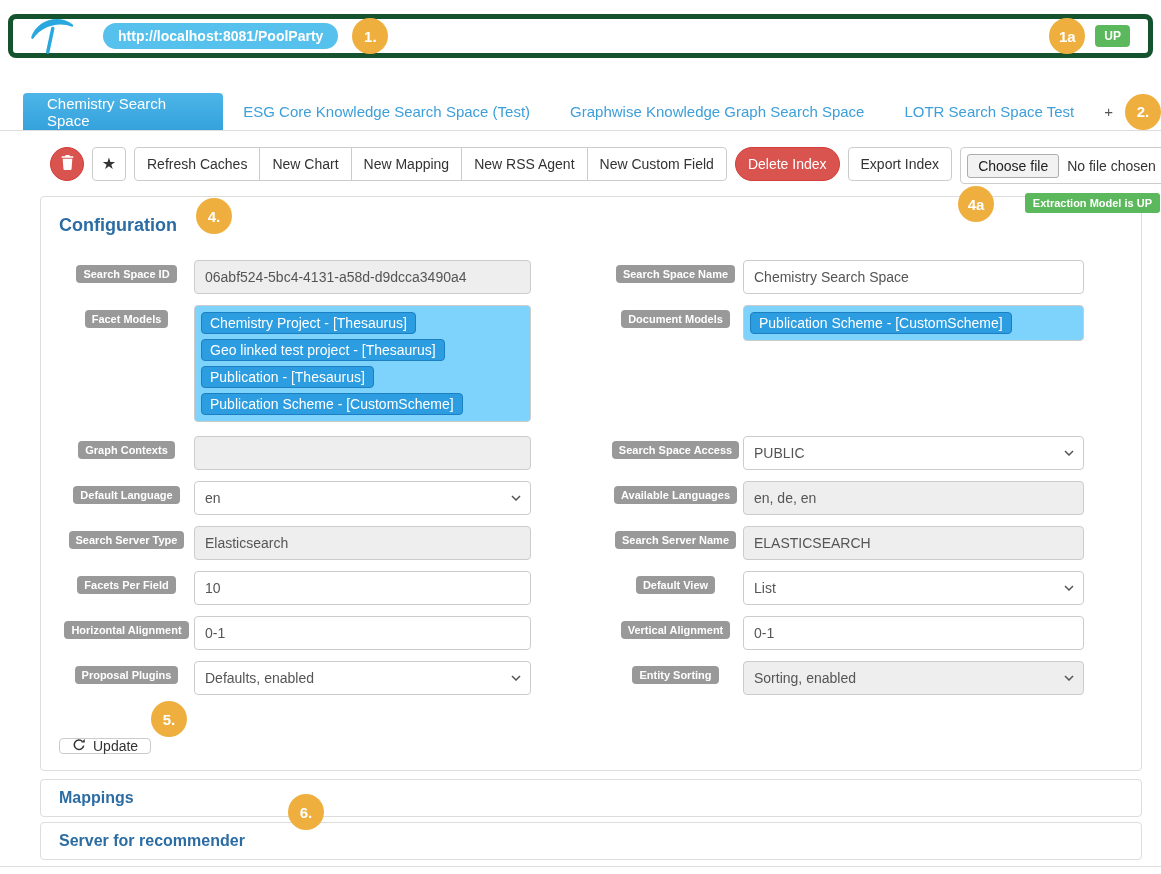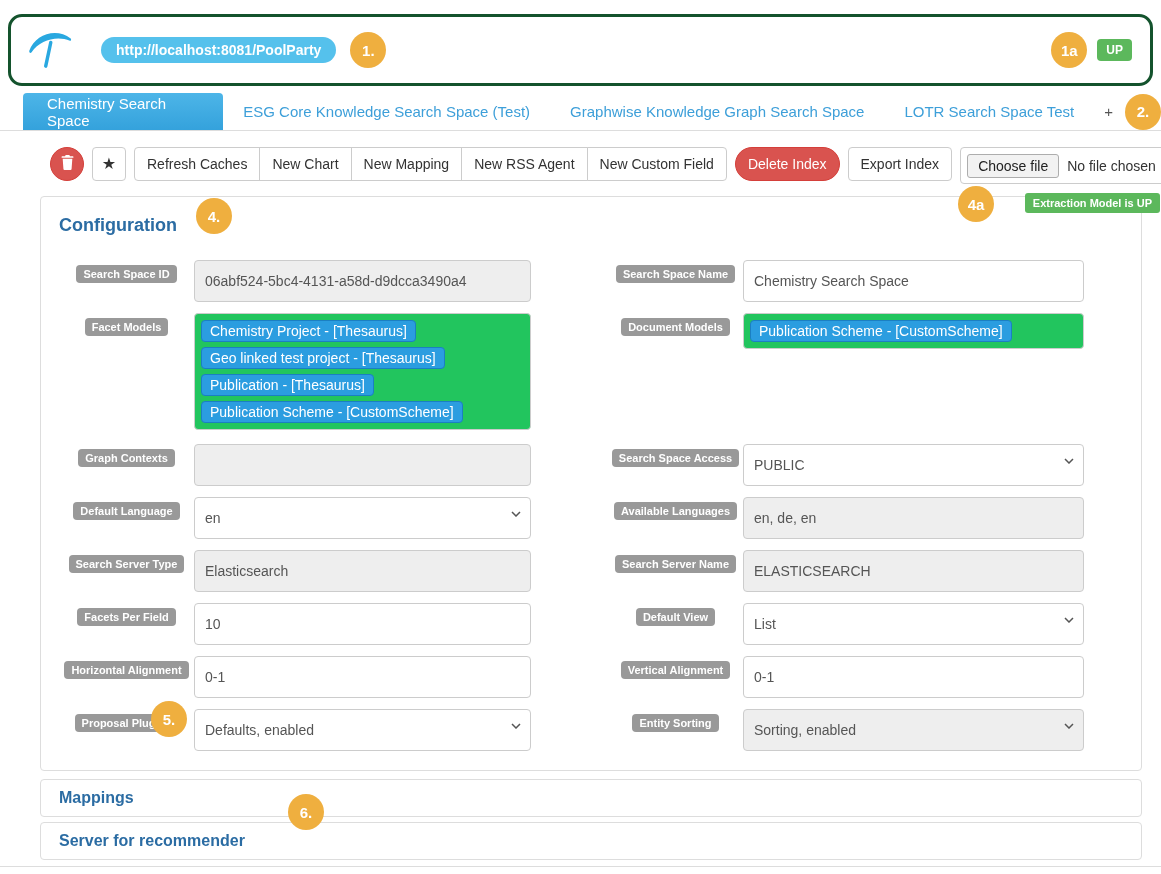--- a/index.html
+++ b/index.html
@@ -8,22 +8,22 @@
     --danger-red:#d9534f; --annotation-orange:#efaf3f; --url-pill-blue:#55c1ec;
   }
   *{box-sizing:border-box; margin:0; padding:0;}
   html,body{background:#fff;}
   body{
     width:1161px; height:874px; position:relative; overflow:hidden;
     font-family:"Liberation Sans", sans-serif; color:#333; font-size:14px;
   }
   
   .top-card{
-    position:absolute; left:8px; top:14px; width:1145px; height:72px;
-    border:3px solid #14532d; border-radius:14px; display:flex; align-items:center;
+    position:absolute; left:8px; top:14px; width:1145px; height:44px;
+    border:5px solid #14532d; border-radius:8px; display:flex; align-items:center;
     background:#fff;
   }
   .logo{margin-left:16px; display:flex; align-items:center;}
   .url-pill{
     margin-left:28px; background:var(--url-pill-blue); color:#fff; font-weight:bold;
     font-size:14px; padding:5px 15px; border-radius:15px; cursor:pointer;
   }
   .spacer{flex:1;}
   .up-badge{
     background:var(--badge-green); color:#fff; font-weight:bold; font-size:12px;
@@ -97,34 +97,34 @@
   .form{margin-top:24px;}
   .row{display:flex; margin-bottom:11px;}
   .col{width:472px; display:flex; align-items:flex-start;}
   .col + .col{margin-left:77px; width:476px;}
   .label-cell{width:135px; flex-shrink:0; padding-top:5px;text-align:center;}
   .flabel{
     display:inline-block; background:#999; color:#fff; font-size:11px; font-weight:bold;
     padding:3px 7px; border-radius:4px; white-space:nowrap;
   }
   .input{
-    flex:1; height:42px; border:1px solid #ccc; border-radius:4px; padding:0 10px;
+    flex:1; height:34px; border:1px solid #ccc; border-radius:4px; padding:0 10px;
     font-size:14px; color:#555; background:#fff; font-family:inherit; min-width:0;
   }
   .readonly{background:#eee;}
   .select-wrap{flex:1; position:relative; display:flex; min-width:0;}
   .select-wrap select{
     width:100%; appearance:none; -webkit-appearance:none; -moz-appearance:none;
     padding-right:28px; cursor:pointer;
   }
   .select-wrap .chev{position:absolute; right:10px; top:14px; pointer-events:none;}
   .select-grey select{background:#eee;}
   .model-box{
     flex:1; border:1px solid #ccc; border-radius:4px; padding:6px;
-    display:flex; flex-direction:column; align-items:flex-start; gap:5px; background:#22c55e;justify-content:flex-end;
+    display:flex; flex-direction:column; align-items:flex-start; gap:5px; background:#7dd3fc;justify-content:flex-end;
   }
   .model-box.tall{min-height:112px;}
   .row-models{margin-bottom:14px;}
   .chip{
     background:var(--chip-blue); border:1px solid var(--chip-border); color:#fff;
     font-size:14px; padding:2px 8px; border-radius:4px; cursor:pointer; white-space:nowrap;
   }
   .update-btn{margin-top:32px; gap:7px; height:16px;}
   
   .sub-panel{

